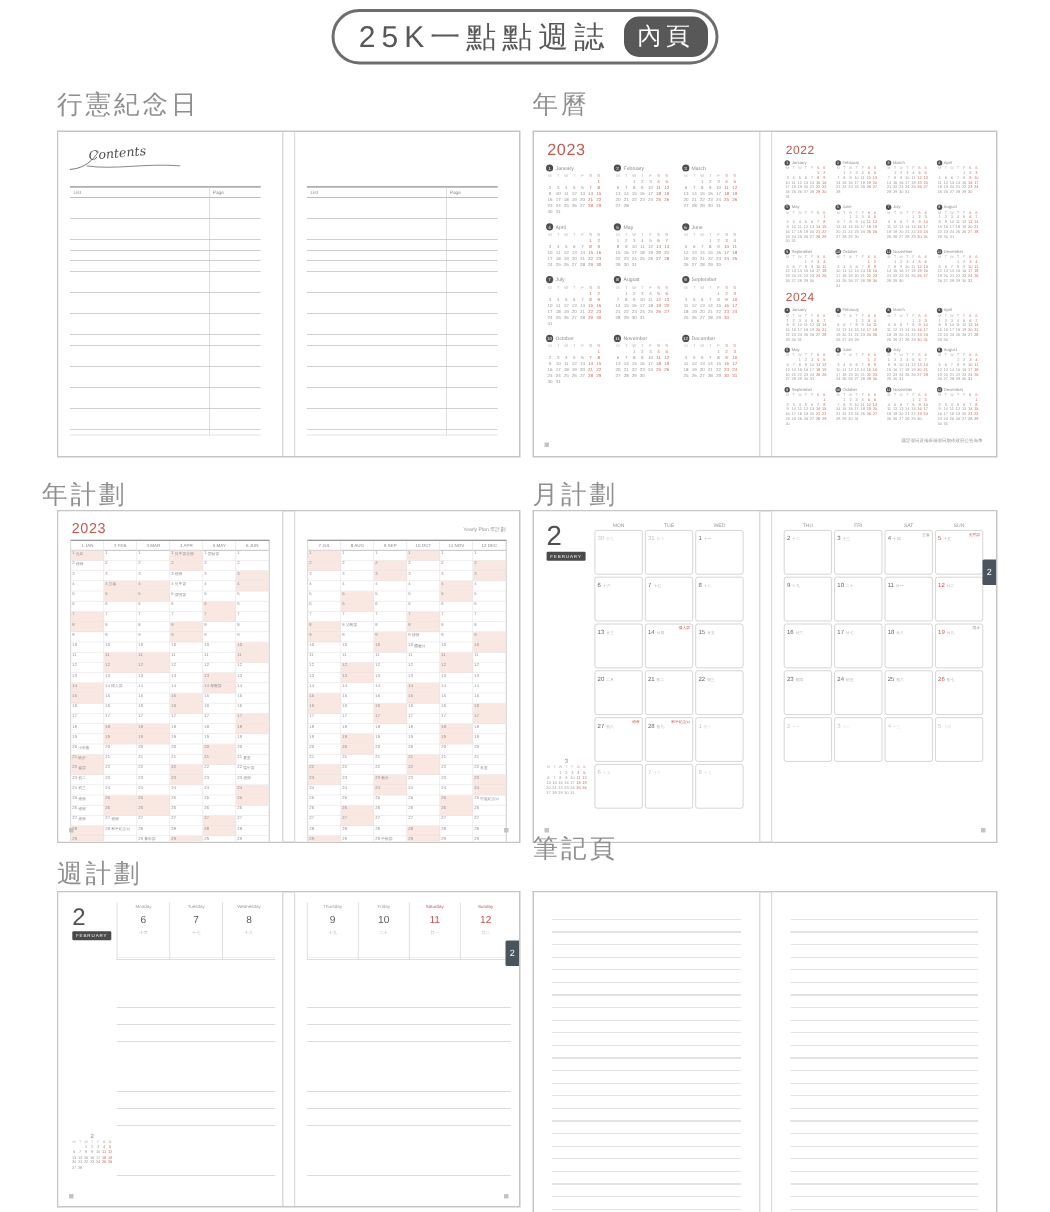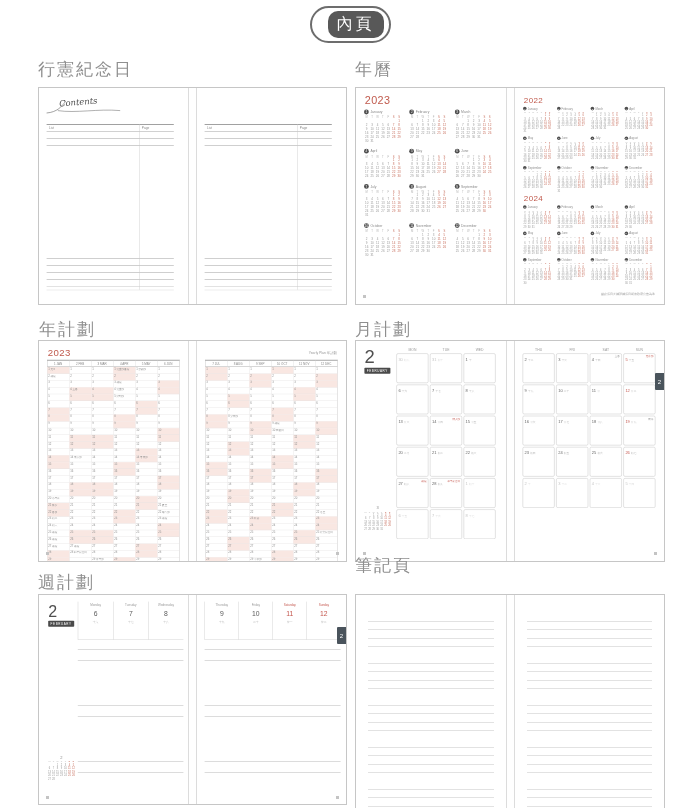--- a/index.html
+++ b/index.html
@@ -106,20 +106,21 @@
 
   
   .note-lines{position:absolute;left:12px;right:12px;top:10px;bottom:0;
               background:repeating-linear-gradient(to bottom,transparent 0 7.6px,#e2e2e2 7.6px 8.4px);}
 </style>
 </head>
 <body>
 
 <div class="title-wrap">
   <div class="title-pill">
+    <span class="title-text">25K一點點週誌</span>
     <span class="title-badge">內頁</span>
   </div>
 </div>
 
 <div class="sec-heading" style="left:38px;top:58px">行憲紀念日</div>
 <div class="nb" style="left:38px;top:87px;width:307px;height:216px">
   <div class="page">
     <div class="sw" style="left:6px;top:5px;width:332px;height:510px">
       <svg class="ct-script" width="190" height="52" viewBox="0 0 190 52">
         <path d="M2 46 C 28 44 40 30 50 16" stroke="#5a5a5a" stroke-width="1.4" fill="none"></path>
@@ -1985,21 +1986,21 @@
               <span>30</span>
               <span>31</span>
             </div>
           </div>
         </div>
         <div class="yc-foot">國定假日及補班補假日期依政府公告為準</div>
       </div>
   </div>
 </div>
 
-<div class="sec-heading" style="left:39px;top:318px">年計劃</div>
+<div class="sec-heading" style="left:28px;top:318px">年計劃</div>
 <div class="nb" style="left:38px;top:340px;width:307px;height:220px">
   <div class="page">
     <div class="sw" id="yp-left" style="left:8px;top:6px;width:332px;height:520px">
         <div class="yp-top">
           <div class="yp-year">2023</div>
         </div>
         <div class="yp-table">
           <div class="yp-th">1 JAN</div>
           <div class="yp-th">2 FEB</div>
           <div class="yp-th">3 MAR</div>

